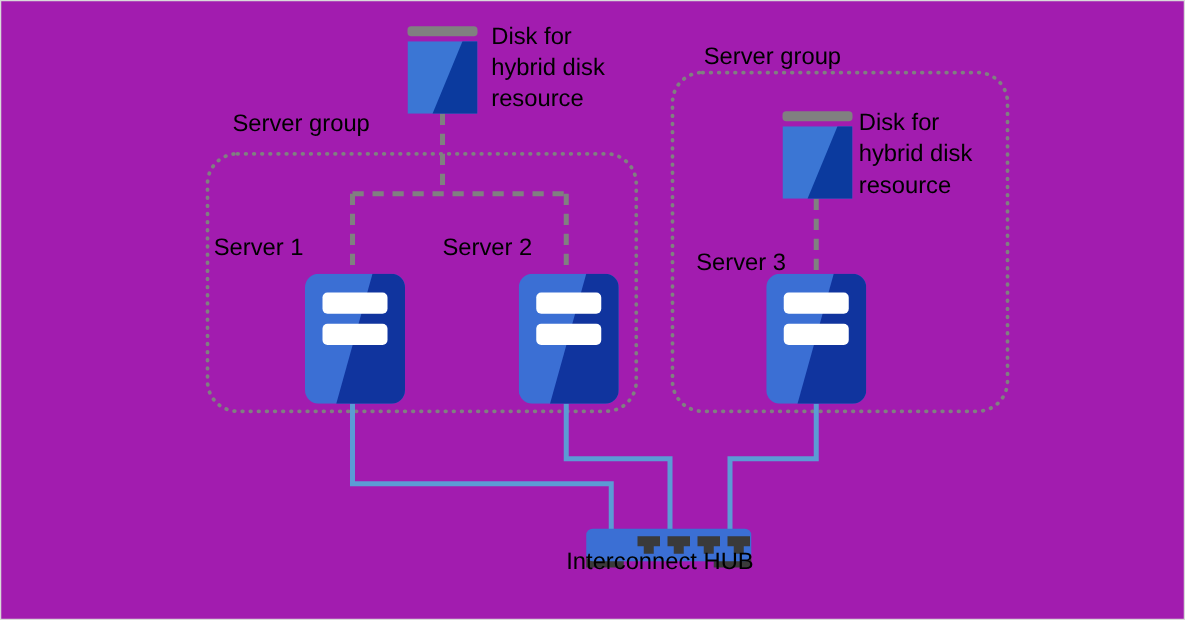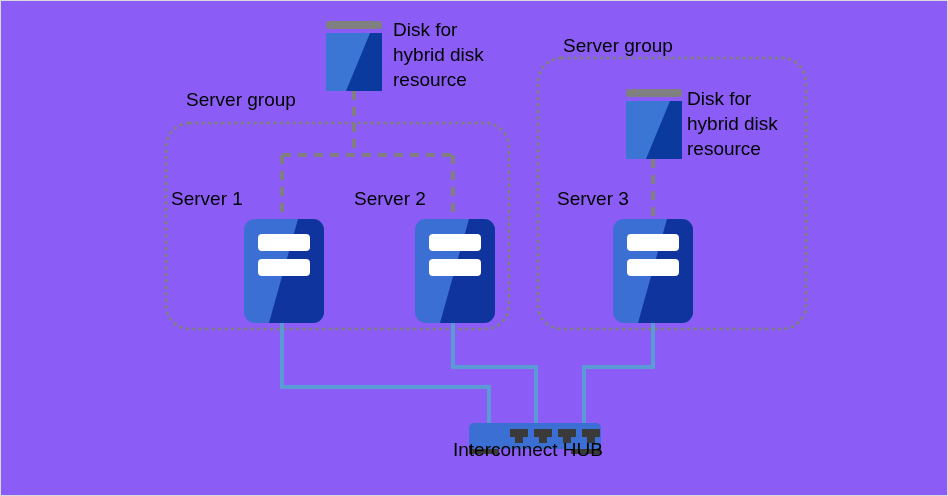--- a/index.html
+++ b/index.html
@@ -5,21 +5,21 @@
 <style>
   html,body{margin:0;padding:0;background:#ffffff;}
   body{
     font-family:"Liberation Sans", sans-serif;
     -webkit-font-smoothing:antialiased;
   }
   #stage{
     position:relative;
     width:948px;
     height:496px;
-    background:#8b5cf6;
+    background:#a21caf;
     box-sizing:border-box;
     border:1px solid #d9d9d9;
     overflow:hidden;
   }
   #canvas{position:absolute;left:0;top:0;width:948px;height:496px;}
 
   .lbl{
     position:absolute;
     color:#000000;
     font-size:19px;
@@ -136,17 +136,17 @@
 resource</div>
 
   <div class="lbl" style="left:185px; top:86px;">Server group</div>
 
   <div class="lbl" style="left:562px; top:32px;">Server group</div>
 
   <div class="lbl" style="left:170px; top:185px;">Server 1</div>
 
   <div class="lbl" style="left:353px; top:185px;">Server 2</div>
 
-  <div class="lbl" style="left:556px; top:185px;">Server 3</div>
+  <div class="lbl" style="left:556px; top:197px;">Server 3</div>
 
   <div class="lbl" style="left:452px; top:436px;">Interconnect HUB</div>
 
 </div>
 
 </body></html>

